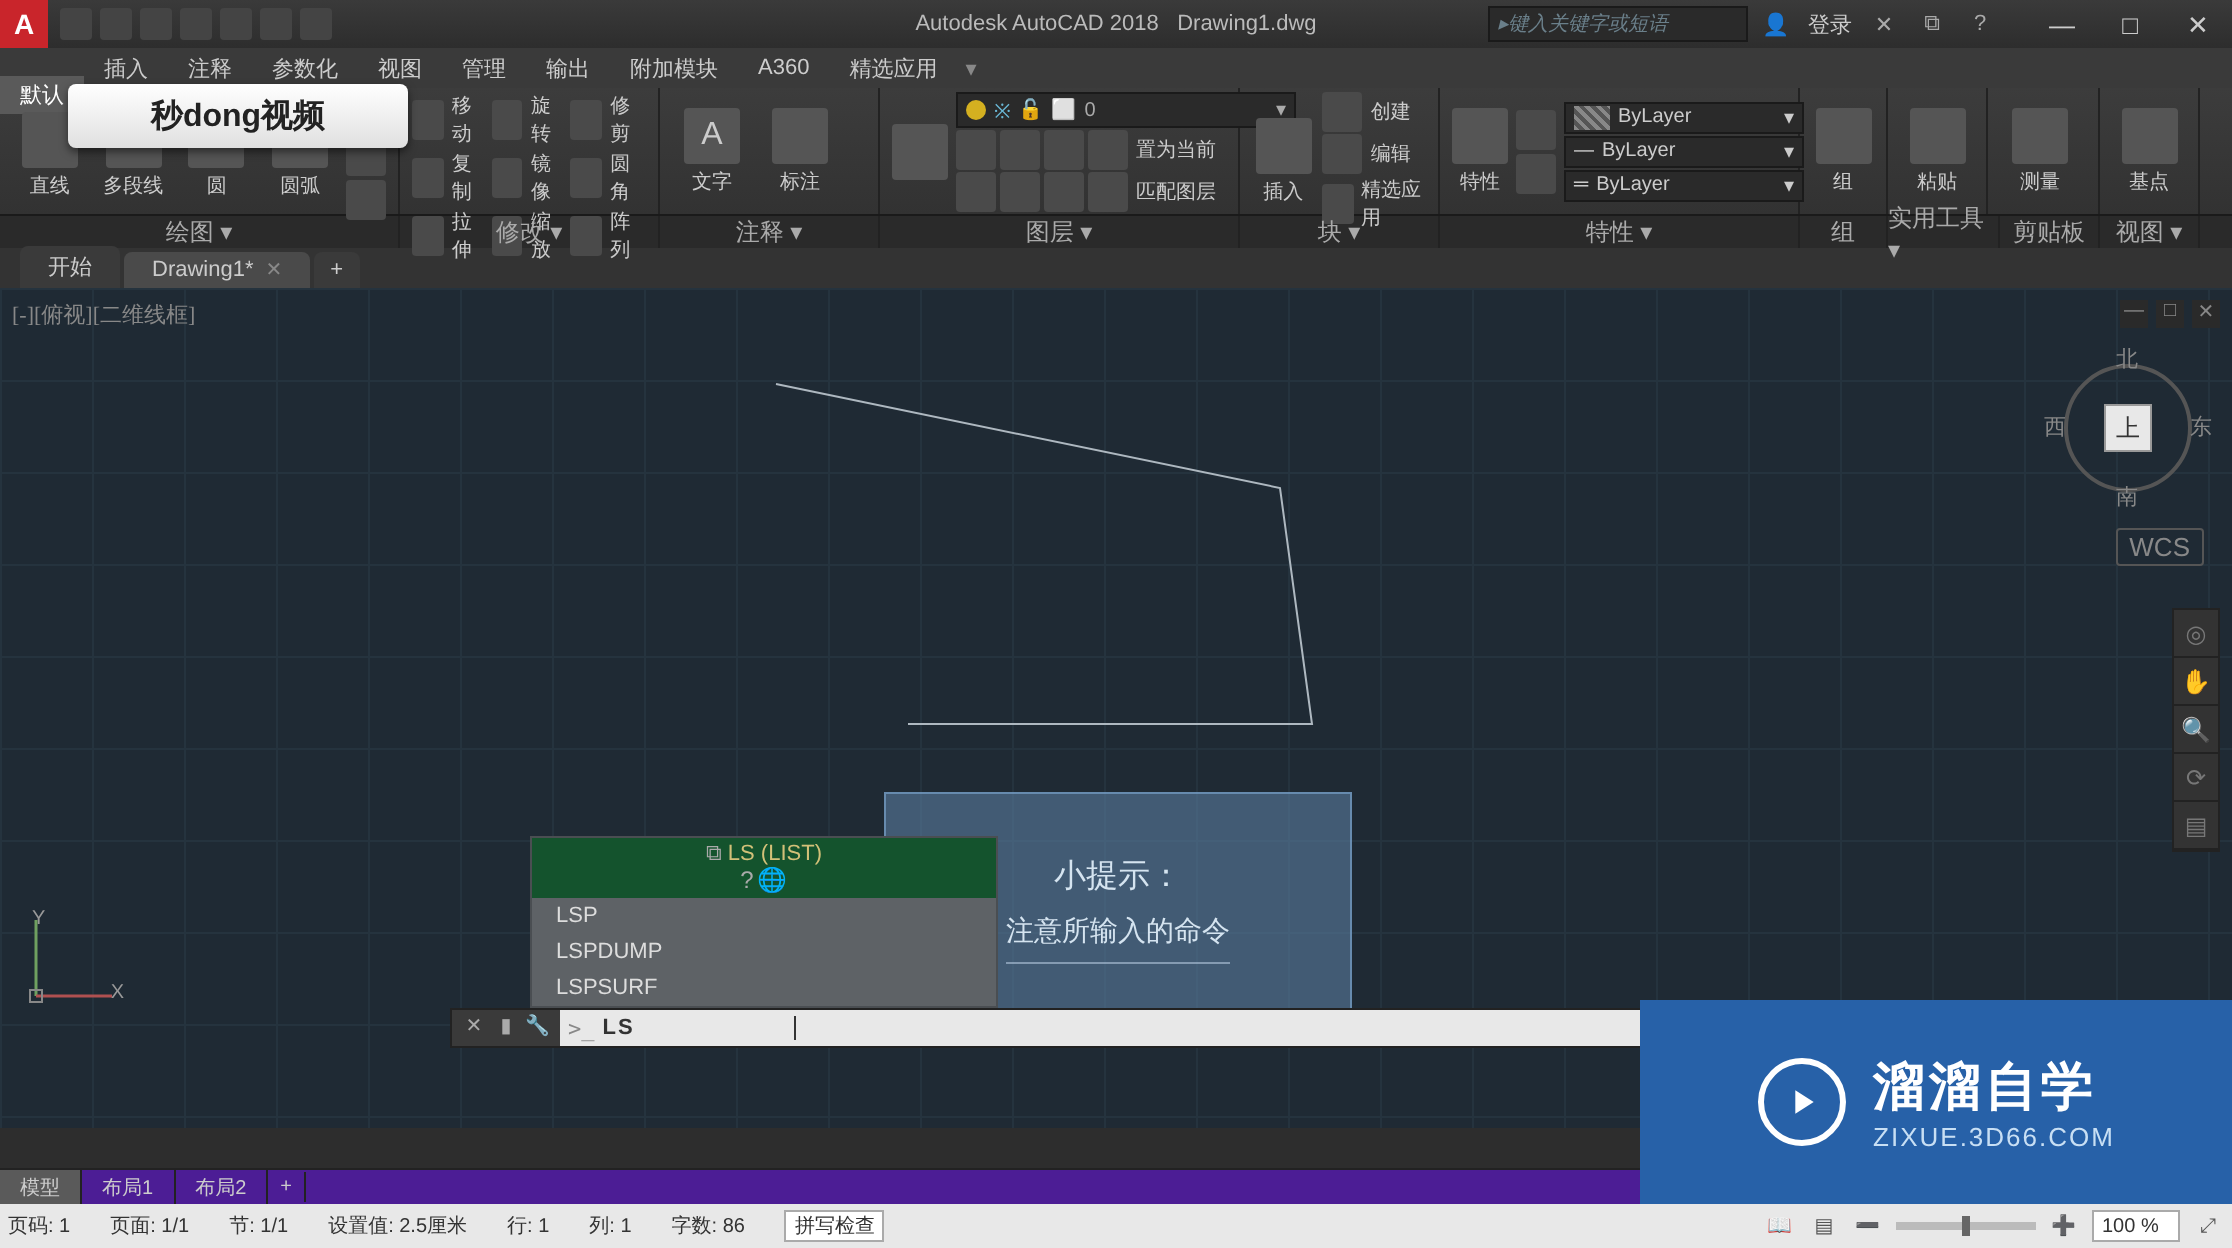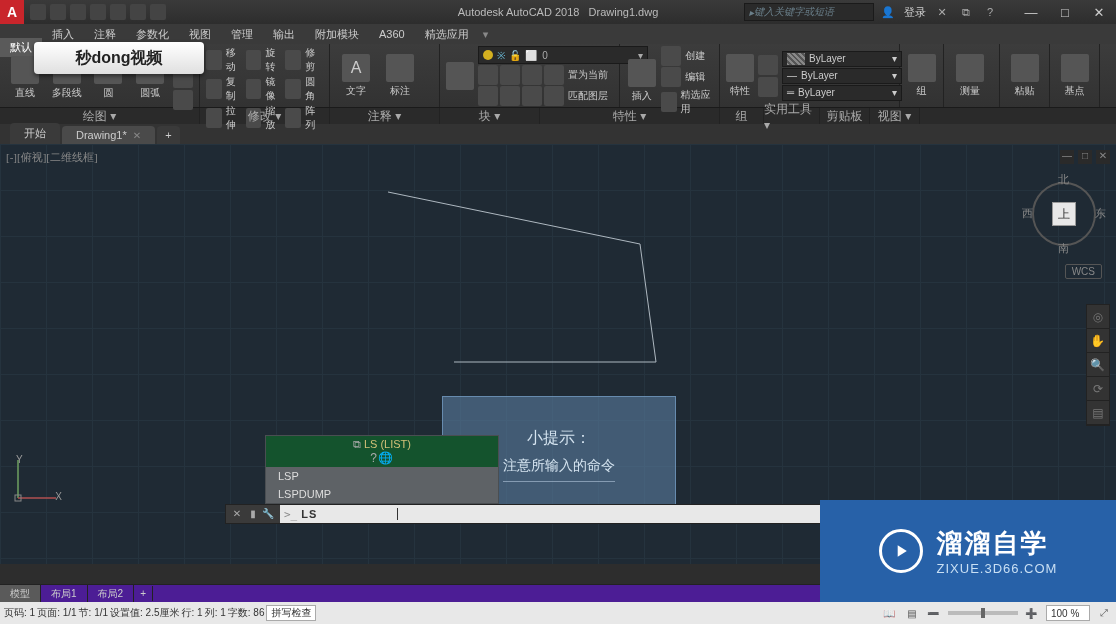--- a/index.html
+++ b/index.html
@@ -41,21 +41,21 @@
 .view-label { position:absolute; top:6px; left:6px; font-size:11px; color:#888;font-family:Liberation Serif, serif; }
 .view-ctrls { position:absolute; top:6px; right:6px; display:flex; gap:4px; }
 .view-ctrls span { display:inline-block; width:14px; height:14px; background:#2a2a2a; color:#888; font-size:10px; text-align:center; }
 .hint-box { position:absolute; left:442px; top:252px; width:234px; height:118px; background:rgba(90,125,160,0.6); border:1px solid rgba(120,160,200,0.7); display:flex; flex-direction:column; align-items:center; justify-content:center; color:#d5e4f0; font-size:16px; gap:8px; }
 .hint-box .line2 { font-size:14px; border-bottom:1px solid rgba(200,220,240,0.5); padding-bottom:6px; }
 .logo-overlay { position:absolute; top:42px; left:34px; width:170px; height:32px; background:linear-gradient(#fff,#e0e0e0); border-radius:4px; display:flex; align-items:center; justify-content:center; font-weight:bold; font-size:16px; color:#222; box-shadow:0 2px 4px rgba(0,0,0,0.5); z-index:50; }
 .viewcube { position:absolute; right:12px; top:30px; width:80px; height:80px; color:#888; font-size:11px; }
 .vc-face { position:absolute; left:28px; top:28px; width:24px; height:24px; background:#e8e8e8; color:#333; display:flex; align-items:center; justify-content:center; font-size:12px; border:1px solid #999; }
 .vc-ring { position:absolute; left:8px; top:8px; width:64px; height:64px; border:2px solid #555; border-radius:50%; }
 .vc-n{position:absolute;left:34px;top:-2px}.vc-s{position:absolute;left:34px;bottom:-2px}.vc-w{position:absolute;left:-2px;top:32px}.vc-e{position:absolute;right:-2px;top:32px}
-.wcs-badge{position:absolute;right:14px;top:120px;font-size:10px;color:#888;border:1px solid #555;padding:1px 6px;border-radius:2px}
+.wcs-badge{position:absolute;right:14px;top:120px;font-size:13px;color:#888;border:1px solid #555;padding:1px 6px;border-radius:2px}
 .navbar { position:absolute; right:6px; top:160px; width:24px; background:#333; border:1px solid #222; display:flex; flex-direction:column; }
 .navbar div { height:24px; border-bottom:1px solid #222; color:#777; display:flex; align-items:center; justify-content:center; font-size:12px; }
 .ucs { position:absolute; left:12px; bottom:60px; width:50px; height:50px; }
 .ucs-y{position:absolute;left:4px;top:0;color:#999;font-size:10px}.ucs-x{position:absolute;right:0;bottom:2px;color:#999;font-size:10px}
 .ucs svg { position:absolute; left:0; bottom:0; }
 .autocomplete { position:absolute; left:265px; bottom:60px; width:234px; background:#5e6266; border:1px solid #4a4e52; font-size:11px; }
 .ac-header { background:#14532d; padding:2px 6px; color:#d2c078; display:flex; align-items:center; justify-content:space-between;flex-direction:column; }
 .ac-header .icons{display:flex;gap:2px;color:#aaa;font-size:12px}
 .ac-item { padding:3px 12px; color:#ddd; }
 .cmdline { position:absolute; left:225px; right:272px; bottom:40px; height:20px; background:#3a3a3a; display:flex; align-items:center; border:1px solid #222; }
@@ -63,21 +63,21 @@
 .cmd-pre span{display:inline-block;width:14px;height:14px;color:#aaa;font-size:10px;text-align:center;line-height:14px;}
 .cmd-input-wrap { flex:1; background:#e8e8e8; height:18px; display:flex; align-items:center; padding:0 4px; font-size:11px; }
 .cmd-chev { color:#888; margin-right:4px; font-family:monospace; }
 .cmd-text { color:#333; font-weight:bold; letter-spacing:1px; }
 .cmd-cursor{display:inline-block;width:1px;height:12px;background:#333;margin-left:80px;animation:blink 1s infinite}
 @keyframes blink{50%{opacity:0}}
 .layout-tabs { position:absolute; left:0; right:0; bottom:22px; height:18px; background:#4c1d95; display:flex; align-items:center; font-size:10px; color:#ccc; border-top:1px solid #222; }
 .ltab{padding:2px 10px;border-right:1px solid #222}.ltab.active{background:#5a5a5a}.ltab.plus{padding:2px 6px}
 .layout-right{margin-left:auto;display:flex;align-items:center;gap:4px;padding-right:6px;color:#aaa}
 .lr-btn{width:16px;height:14px;background:#2a2a2a;border:1px solid #1a1a1a;display:inline-flex;align-items:center;justify-content:center;font-size:9px}
-.statusbar { position:absolute; left:0; right:0; bottom:0; height:22px; background:#e8e8e8; display:flex; align-items:center; font-size:10px; color:#333; padding:0 4px; gap:2px; }
+.statusbar { position:absolute; left:0; right:0; bottom:0; height:22px; background:#e8e8e8; display:flex; align-items:center; font-size:10px; color:#333; padding:0 4px; gap:20px; }
 .sb-input{background:#fff;border:1px solid #aaa;padding:0 4px;height:16px;display:inline-flex;align-items:center;min-width:44px}
 .sb-right{margin-left:auto;display:flex;align-items:center;gap:6px}
 .sb-ico{width:16px;height:14px;display:inline-flex;align-items:center;justify-content:center;color:#555}
 .brand-overlay { position:absolute; right:0; bottom:22px; width:296px; height:102px; background:#2761a8; display:flex; align-items:center; justify-content:center; color:#fff; z-index:60; }
 .brand-logo{width:44px;height:44px;border:3px solid #fff;border-radius:50%;display:flex;align-items:center;justify-content:center;margin-right:14px}
 .brand-logo svg{width:20px;height:20px;fill:#fff}
 .brand-text{display:flex;flex-direction:column}
 .brand-text .t1{font-size:26px;font-weight:bold;letter-spacing:2px}
 .brand-text .t2{font-size:13px;letter-spacing:1px;color:#c8dff4}
 </style>
@@ -284,52 +284,53 @@
 
   <div class="panel" style="width:44px">
     <div class="panel-body">
         <div class="rbtn-lg">
           <div class="ico"></div>
           <span>组</span>
         </div>
       </div>
   </div>
 
+  <div class="panel" style="width:50px">
+    <div class="panel-body">
+        <div class="rbtn-lg">
+          <div class="ico"></div>
+          <span>粘贴</span>
+        </div>
+      </div>
+  </div>
+
   <div class="panel" style="width:56px">
     <div class="panel-body">
         <div class="rbtn-lg">
           <div class="ico"></div>
           <span>测量</span>
-        </div>
-      </div>
-  </div>
-
-  <div class="panel" style="width:50px">
-    <div class="panel-body">
-        <div class="rbtn-lg">
-          <div class="ico"></div>
-          <span>粘贴</span>
         </div>
       </div>
   </div>
 
   <div class="panel" style="width:50px">
     <div class="panel-body">
         <div class="rbtn-lg">
           <div class="ico"></div>
           <span>基点</span>
         </div>
       </div>
   </div>
 </div>
 
 <div class="panel-label-row">
   <div class="panel-label" style="width:200px">绘图 ▾</div>
   <div class="panel-label" style="width:130px">修改 ▾</div>
   <div class="panel-label" style="width:110px">注释 ▾</div>
+  <div class="panel-label" style="width:180px">图层 ▾</div>
   <div class="panel-label" style="width:100px">块 ▾</div>
   <div class="panel-label" style="width:180px">特性 ▾</div>
   <div class="panel-label" style="width:44px">组</div>
   <div class="panel-label" style="width:56px">实用工具 ▾</div>
   <div class="panel-label" style="width:50px">剪贴板</div>
   <div class="panel-label" style="width:50px">视图 ▾</div>
 </div>
 
 <div class="doc-tabs">
   <div class="dtab">
@@ -390,20 +391,21 @@
   <div class="autocomplete">
     <div class="ac-header">
       <span><span style="color:#aaa">⧉ </span><span>LS (LIST)</span></span>
       <span class="icons">
           <span>?</span>
           <span>🌐</span>
         </span>
     </div>
     <div class="ac-item">LSP</div>
     <div class="ac-item">LSPDUMP</div>
+    <div class="ac-item">LSPSURF</div>
   </div>
 
   <div class="cmdline">
     <div class="cmd-pre">
       <span>✕</span>
       <span>▮</span>
       <span>🔧</span>
     </div>
     <div class="cmd-input-wrap">
       <span class="cmd-chev">&gt;_</span>

